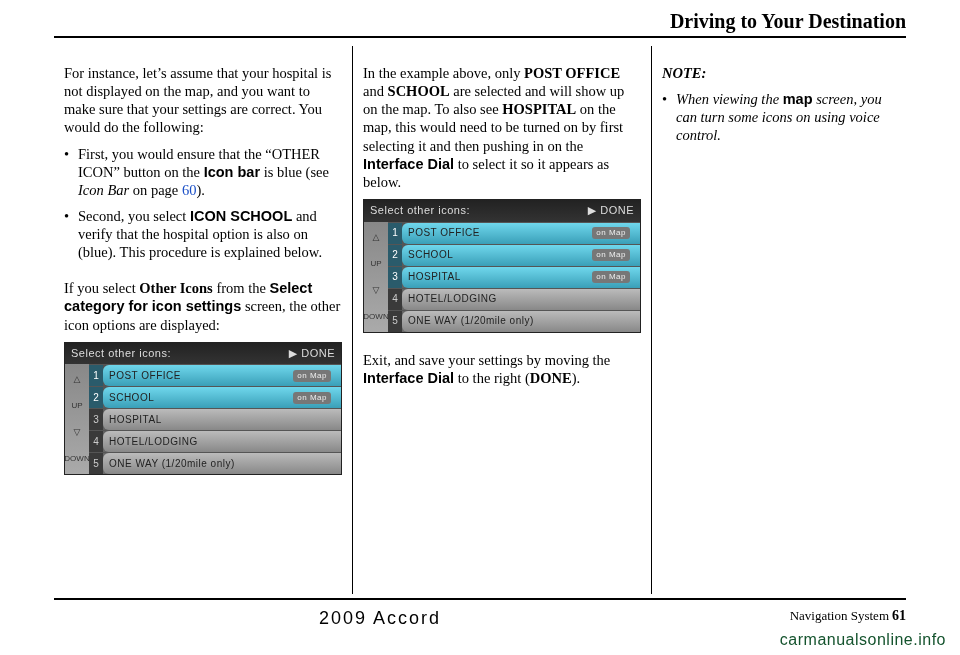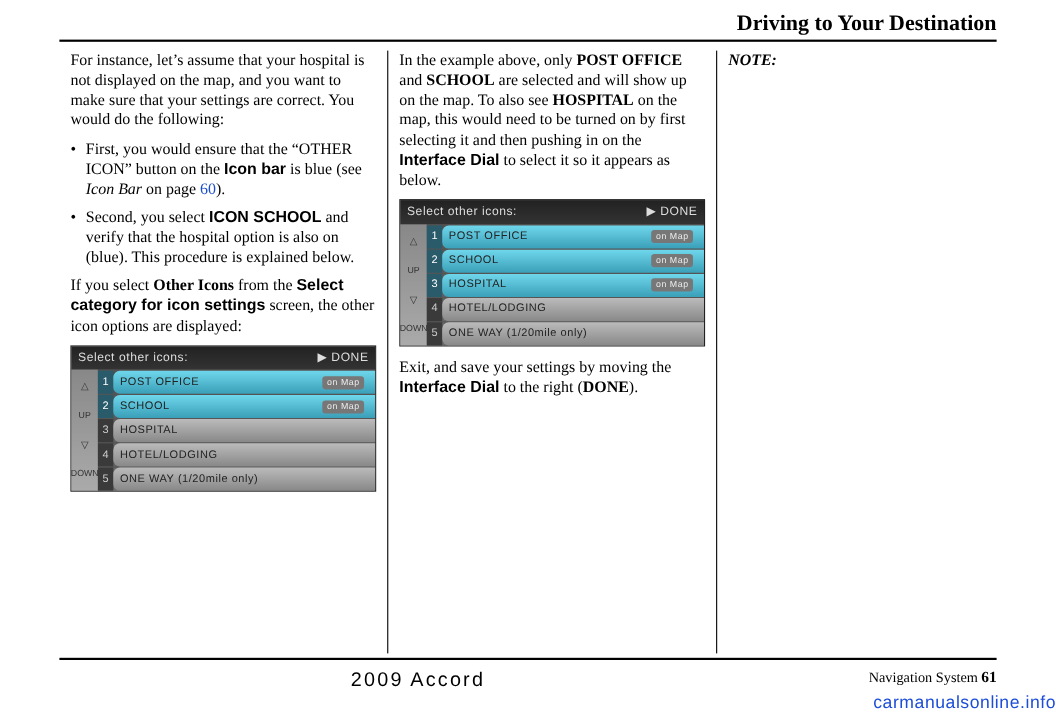--- a/index.html
+++ b/index.html
@@ -3,21 +3,21 @@
 <meta charset="utf-8">
 <style>
   * { margin: 0; padding: 0; box-sizing: border-box; }
   html, body { width: 960px; height: 655px; background: #fff; font-family: "Times New Roman", Times, serif; color: #000; }
   .page { position: relative; width: 960px; height: 655px; }
   .hr-top { position: absolute; left: 54px; top: 36px; width: 852px; height: 2px; background: #000; }
   .section-title { position: absolute; right: 54px; top: 10px; font-size: 20px; font-weight: bold; font-family: "Times New Roman", serif; }
   .columns { position: absolute; left: 54px; top: 46px; width: 852px; height: 548px; display: flex; }
   .col { flex: 1; padding: 0 10px; font-size: 14.5px; line-height: 1.25; }
   .divider { width: 1px; background: #000; height: 100%; }
-  .col p { margin-bottom: 8px; }
+  .col p { margin-bottom: 8px; margin-top: 18px; }
   .col ul { list-style: none; margin: 0 0 8px 0; }
   .col li { position: relative; padding-left: 14px; margin-bottom: 8px; }
   .col li::before { content: "•"; position: absolute; left: 0; top: 0; }
   .bold { font-weight: bold; }
   .sans { font-family: Arial, Helvetica, sans-serif; font-weight: bold; }
   .italic { font-style: italic; }
   .link { color: #1a4fc7; }
   .screenshot { width: 278px; margin: 6px 0 10px 0; background: linear-gradient(#4a4a4a, #6a6a6a); border: 1px solid #222; font-family: Arial, sans-serif; font-size: 10px; color: #ddd; }
   .scr-header { display: flex; justify-content: space-between; padding: 4px 6px; background: linear-gradient(#222, #333); font-size: 11px; letter-spacing: 0.5px; }
   .scr-body { display: flex; }
@@ -27,21 +27,21 @@
   .scr-row { display: flex; align-items: center; height: 22px; border-top: 1px solid #555; }
   .scr-num { width: 14px; text-align: center; color: #ccc; background:#3a3a3a; height:100%; display:flex; align-items:center; justify-content:center; font-size:10px;}
   .scr-num.sel { background:#2a5b6b; color:#fff; }
   .scr-label { flex: 1; padding: 0 6px; font-size: 10px; letter-spacing: 0.5px; height:100%; display:flex; align-items:center; background: linear-gradient(#bbb,#888); border-radius: 6px 0 0 6px; margin:2px 0; color:#222;}
   .scr-label.sel { background: linear-gradient(#6fd7ec, #3a9fb8); }
   .scr-tag { font-size: 8px; padding: 1px 4px; background:#777; border-radius:3px; margin-right:4px; color:#eee;}
   .hr-bottom { position: absolute; left: 54px; top: 598px; width: 852px; height: 2px; background: #000; }
   .footer-center { position: absolute; left: 0; width: 760px; top: 608px; text-align: center; font-size: 18px; font-family: Arial, sans-serif; letter-spacing: 2px; }
   .footer-right { position: absolute; right: 54px; top: 608px; font-size: 13px; }
   .footer-right .pn { font-weight: bold; font-size: 14px; margin-left: 3px; }
-  .watermark { position: absolute; right: 0; bottom: 6px; font-size: 16px; color: #1d4ed8; font-family: Arial, sans-serif; letter-spacing: 0.5px; }
+  .watermark { position: absolute; right: 14px; bottom: 6px; font-size: 16px; color: #14532d; font-family: Arial, sans-serif; letter-spacing: 0.5px; }
 </style>
 </head>
 <body>
 
 <div class="page">
 
   <div class="section-title">Driving to Your Destination</div>
   <div class="hr-top"></div>
 
   <div class="columns">
@@ -175,20 +175,23 @@
       <p>
         <span>Exit, and save your settings by moving the </span><span class="sans">Interface Dial</span><span> to the right (</span><span class="bold">DONE</span><span>).</span>
       </p>
     </div>
 
     <div class="divider"></div>
 
     <div class="col">
       <p><span class="bold italic">NOTE:</span></p>
       <ul>
+        <li>
+          <span class="italic">When viewing the </span><span class="sans">map</span><span class="italic"> screen, you can turn some icons on using voice control.</span>
+        </li>
       </ul>
     </div>
 
   </div>
 
   <div class="hr-bottom"></div>
   <div class="footer-center">2009  Accord</div>
   <div class="footer-right">
     <span>Navigation System</span><span class="pn">61</span>
   </div>

